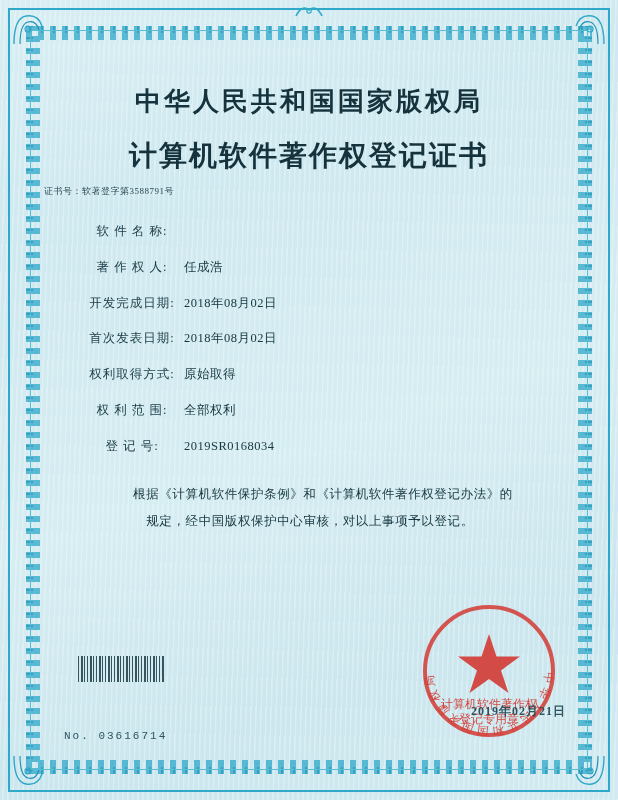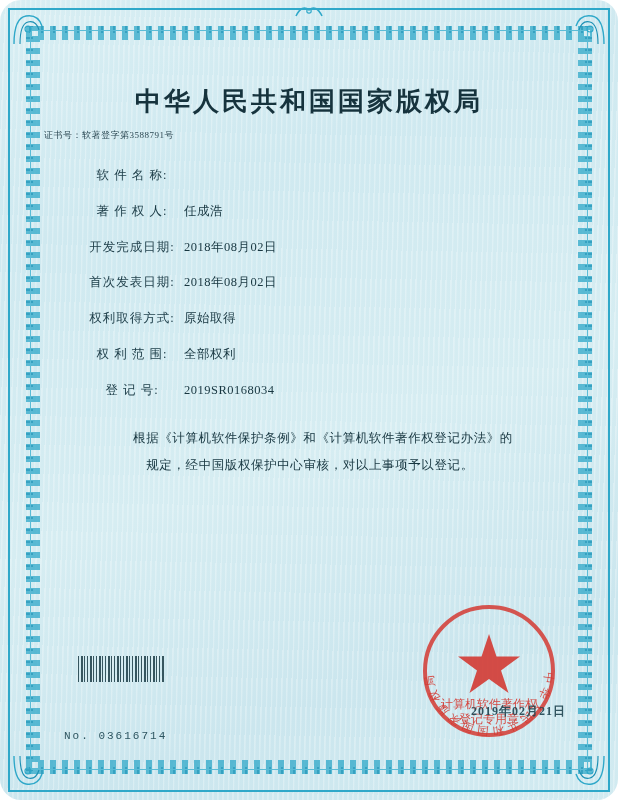--- a/index.html
+++ b/index.html
@@ -14,21 +14,20 @@
     overflow: hidden;
   }
 
   .certificate {
     position: relative;
     width: 618px;
     height: 800px;
     background: linear-gradient(160deg, #d8eef3 0%, #cfe9f0 25%, #d6edf2 55%, #cbe6ee 80%, #d2ebf1 100%);
     box-sizing: border-box;
     overflow: hidden;
-    border-radius: 21px;
   }
 
   
   .paper-texture {
     position: absolute;
     inset: 0;
     background-image: repeating-linear-gradient(
       92deg,
       rgba(255,255,255,0.28) 0px,
       rgba(255,255,255,0.28) 1px,
@@ -265,20 +264,21 @@
       <path d="M2 32 Q2 6 14 4 Q26 2 30 14" fill="none" stroke="#2fa8c9" stroke-width="1.4"></path>
       <path d="M8 32 Q8 12 16 10 Q24 8 27 18" fill="none" stroke="#1b8fb3" stroke-width="1.1"></path>
       <circle cx="16" cy="17" r="3" fill="none" stroke="#2fa8c9" stroke-width="1.2"></circle>
     </svg>
   </div>
 
   <div class="content">
 
     <div class="title-block">
       <div class="title-main">中华人民共和国国家版权局</div>
+      <div class="title-sub">计算机软件著作权登记证书</div>
     </div>
 
     <div class="cert-number">
       <span>证书号：</span><span>软著登字第3588791号</span>
     </div>
 
     <div class="fields">
       <div class="field-row">
         <div class="field-label">软 件 名 称:</div>
       </div>

